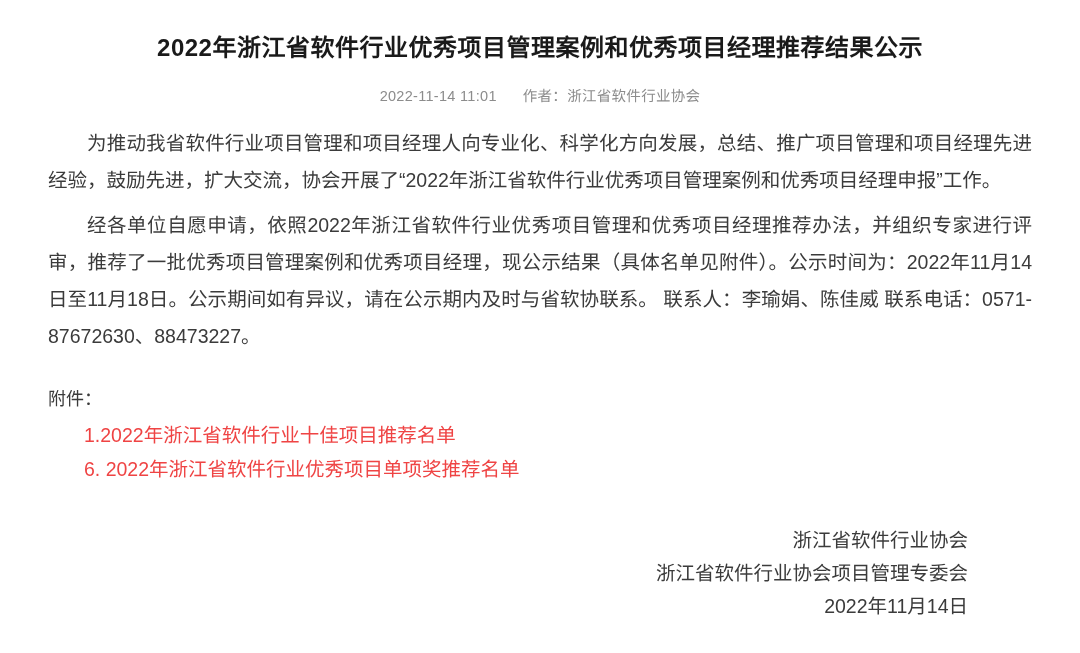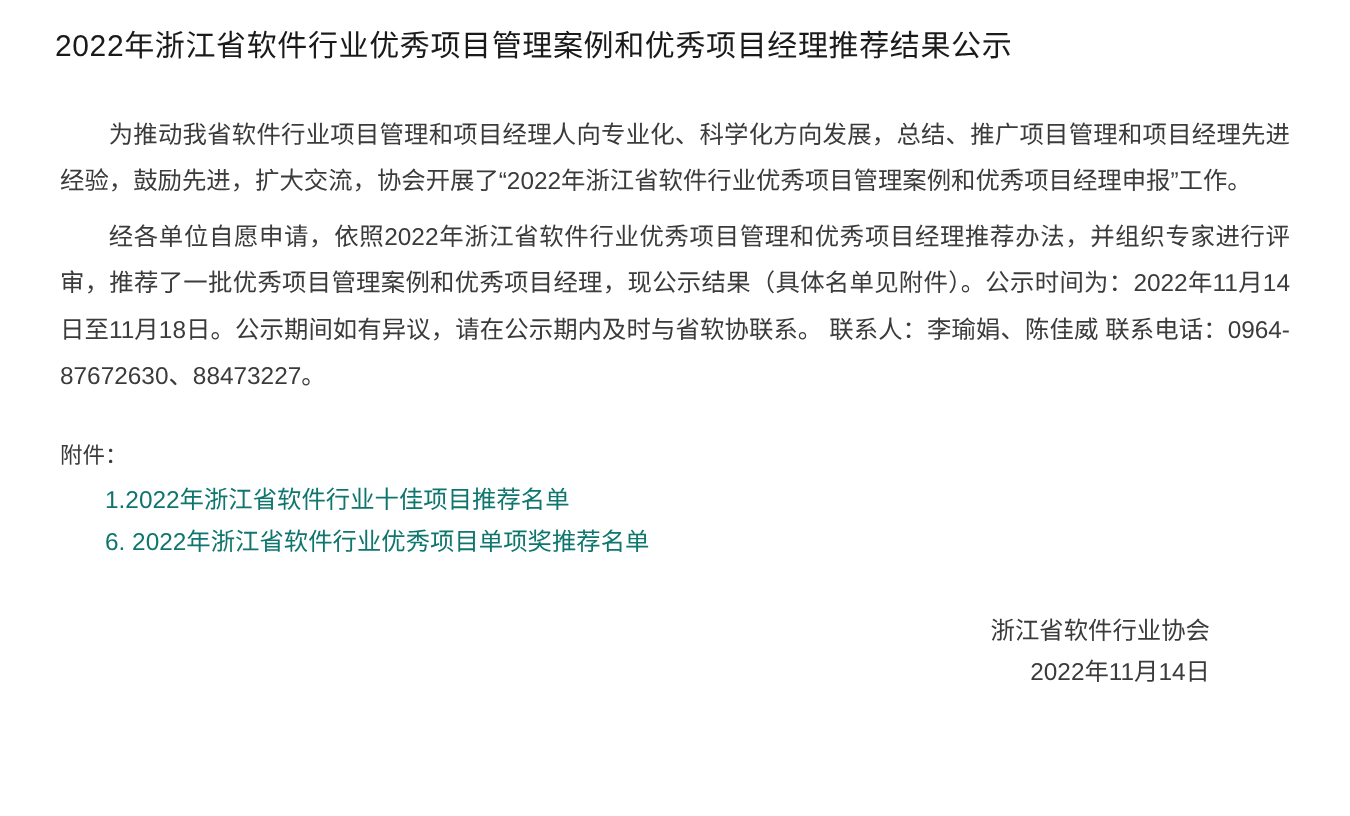--- a/index.html
+++ b/index.html
@@ -16,39 +16,40 @@
     overflow: hidden;
   }
   .page {
     width: 1080px;
     height: 653px;
     box-sizing: border-box;
     padding: 20px 34px 0 34px;
     background: #ffffff;
   }
   .article-title {
+    text-align: center;
     font-size: 24px;
-    font-weight: normal;
+    font-weight: bold;
     color: #1a1a1a;
     line-height: 36px;
     letter-spacing: 0.5px;
-    margin: 0 0 0 0;
+    margin: 10px 0 0 0;
     padding: 0 10px;
   }
   .meta-line {
     text-align: center;
     font-size: 14.5px;
     color: #8c8c8c;
     margin-top: 18px;
     letter-spacing: 0.3px;
   }
   .meta-line .meta-date { margin-right: 26px; }
   .meta-line .meta-author-label { margin-right: 0px; }
   .body-block {
-    margin-top: 34px;
+    margin-top: 20px;
     font-size: 19.5px;
     line-height: 37px;
     color: #3b3b3b;
     text-align: justify;
     padding: 0 14px;
   }
   .body-block p {
     margin: 0 0 8px 0;
     text-indent: 2em;
   }
@@ -58,21 +59,21 @@
     line-height: 37px;
     color: #3b3b3b;
     padding-left: 14px;
   }
   .attach-list {
     margin: 0;
     padding: 0 0 0 14px;
     list-style: none;
     font-size: 19.5px;
     line-height: 34px;
-    color: #0f766e;
+    color: #ef4444;
   }
   .attach-list li {
     padding-left: 36px;
   }
   .signature {
     margin-top: 38px;
     text-align: right;
     font-size: 19.5px;
     line-height: 33px;
     color: #3b3b3b;
@@ -80,31 +81,35 @@
   }
   .signature div { white-space: nowrap; }
 </style>
 </head>
 <body>
 
 <div class="page">
 
   <h1 class="article-title">2022年浙江省软件行业优秀项目管理案例和优秀项目经理推荐结果公示</h1>
 
+  <div class="meta-line">
+    <span class="meta-date">2022-11-14 11:01</span><span class="meta-author-label">作者：</span><span class="meta-author">浙江省软件行业协会</span>
+  </div>
 
   <div class="body-block">
     <p>为推动我省软件行业项目管理和项目经理人向专业化、科学化方向发展，总结、推广项目管理和项目经理先进经验，鼓励先进，扩大交流，协会开展了“2022年浙江省软件行业优秀项目管理案例和优秀项目经理申报”工作。</p>
-    <p>经各单位自愿申请，依照2022年浙江省软件行业优秀项目管理和优秀项目经理推荐办法，并组织专家进行评审，推荐了一批优秀项目管理案例和优秀项目经理，现公示结果（具体名单见附件）。公示时间为：2022年11月14日至11月18日。公示期间如有异议，请在公示期内及时与省软协联系。 联系人：李瑜娟、陈佳威 联系电话：0964-87672630、88473227。</p>
+    <p>经各单位自愿申请，依照2022年浙江省软件行业优秀项目管理和优秀项目经理推荐办法，并组织专家进行评审，推荐了一批优秀项目管理案例和优秀项目经理，现公示结果（具体名单见附件）。公示时间为：2022年11月14日至11月18日。公示期间如有异议，请在公示期内及时与省软协联系。 联系人：李瑜娟、陈佳威 联系电话：0571-87672630、88473227。</p>
   </div>
 
   <div class="attach-title">附件：</div>
 
   <ul class="attach-list">
     <li>1.2022年浙江省软件行业十佳项目推荐名单</li>
     <li>6. 2022年浙江省软件行业优秀项目单项奖推荐名单</li>
   </ul>
 
   <div class="signature">
     <div>浙江省软件行业协会</div>
+    <div>浙江省软件行业协会项目管理专委会</div>
     <div>2022年11月14日</div>
   </div>
 
 </div>
 
 </body></html>

